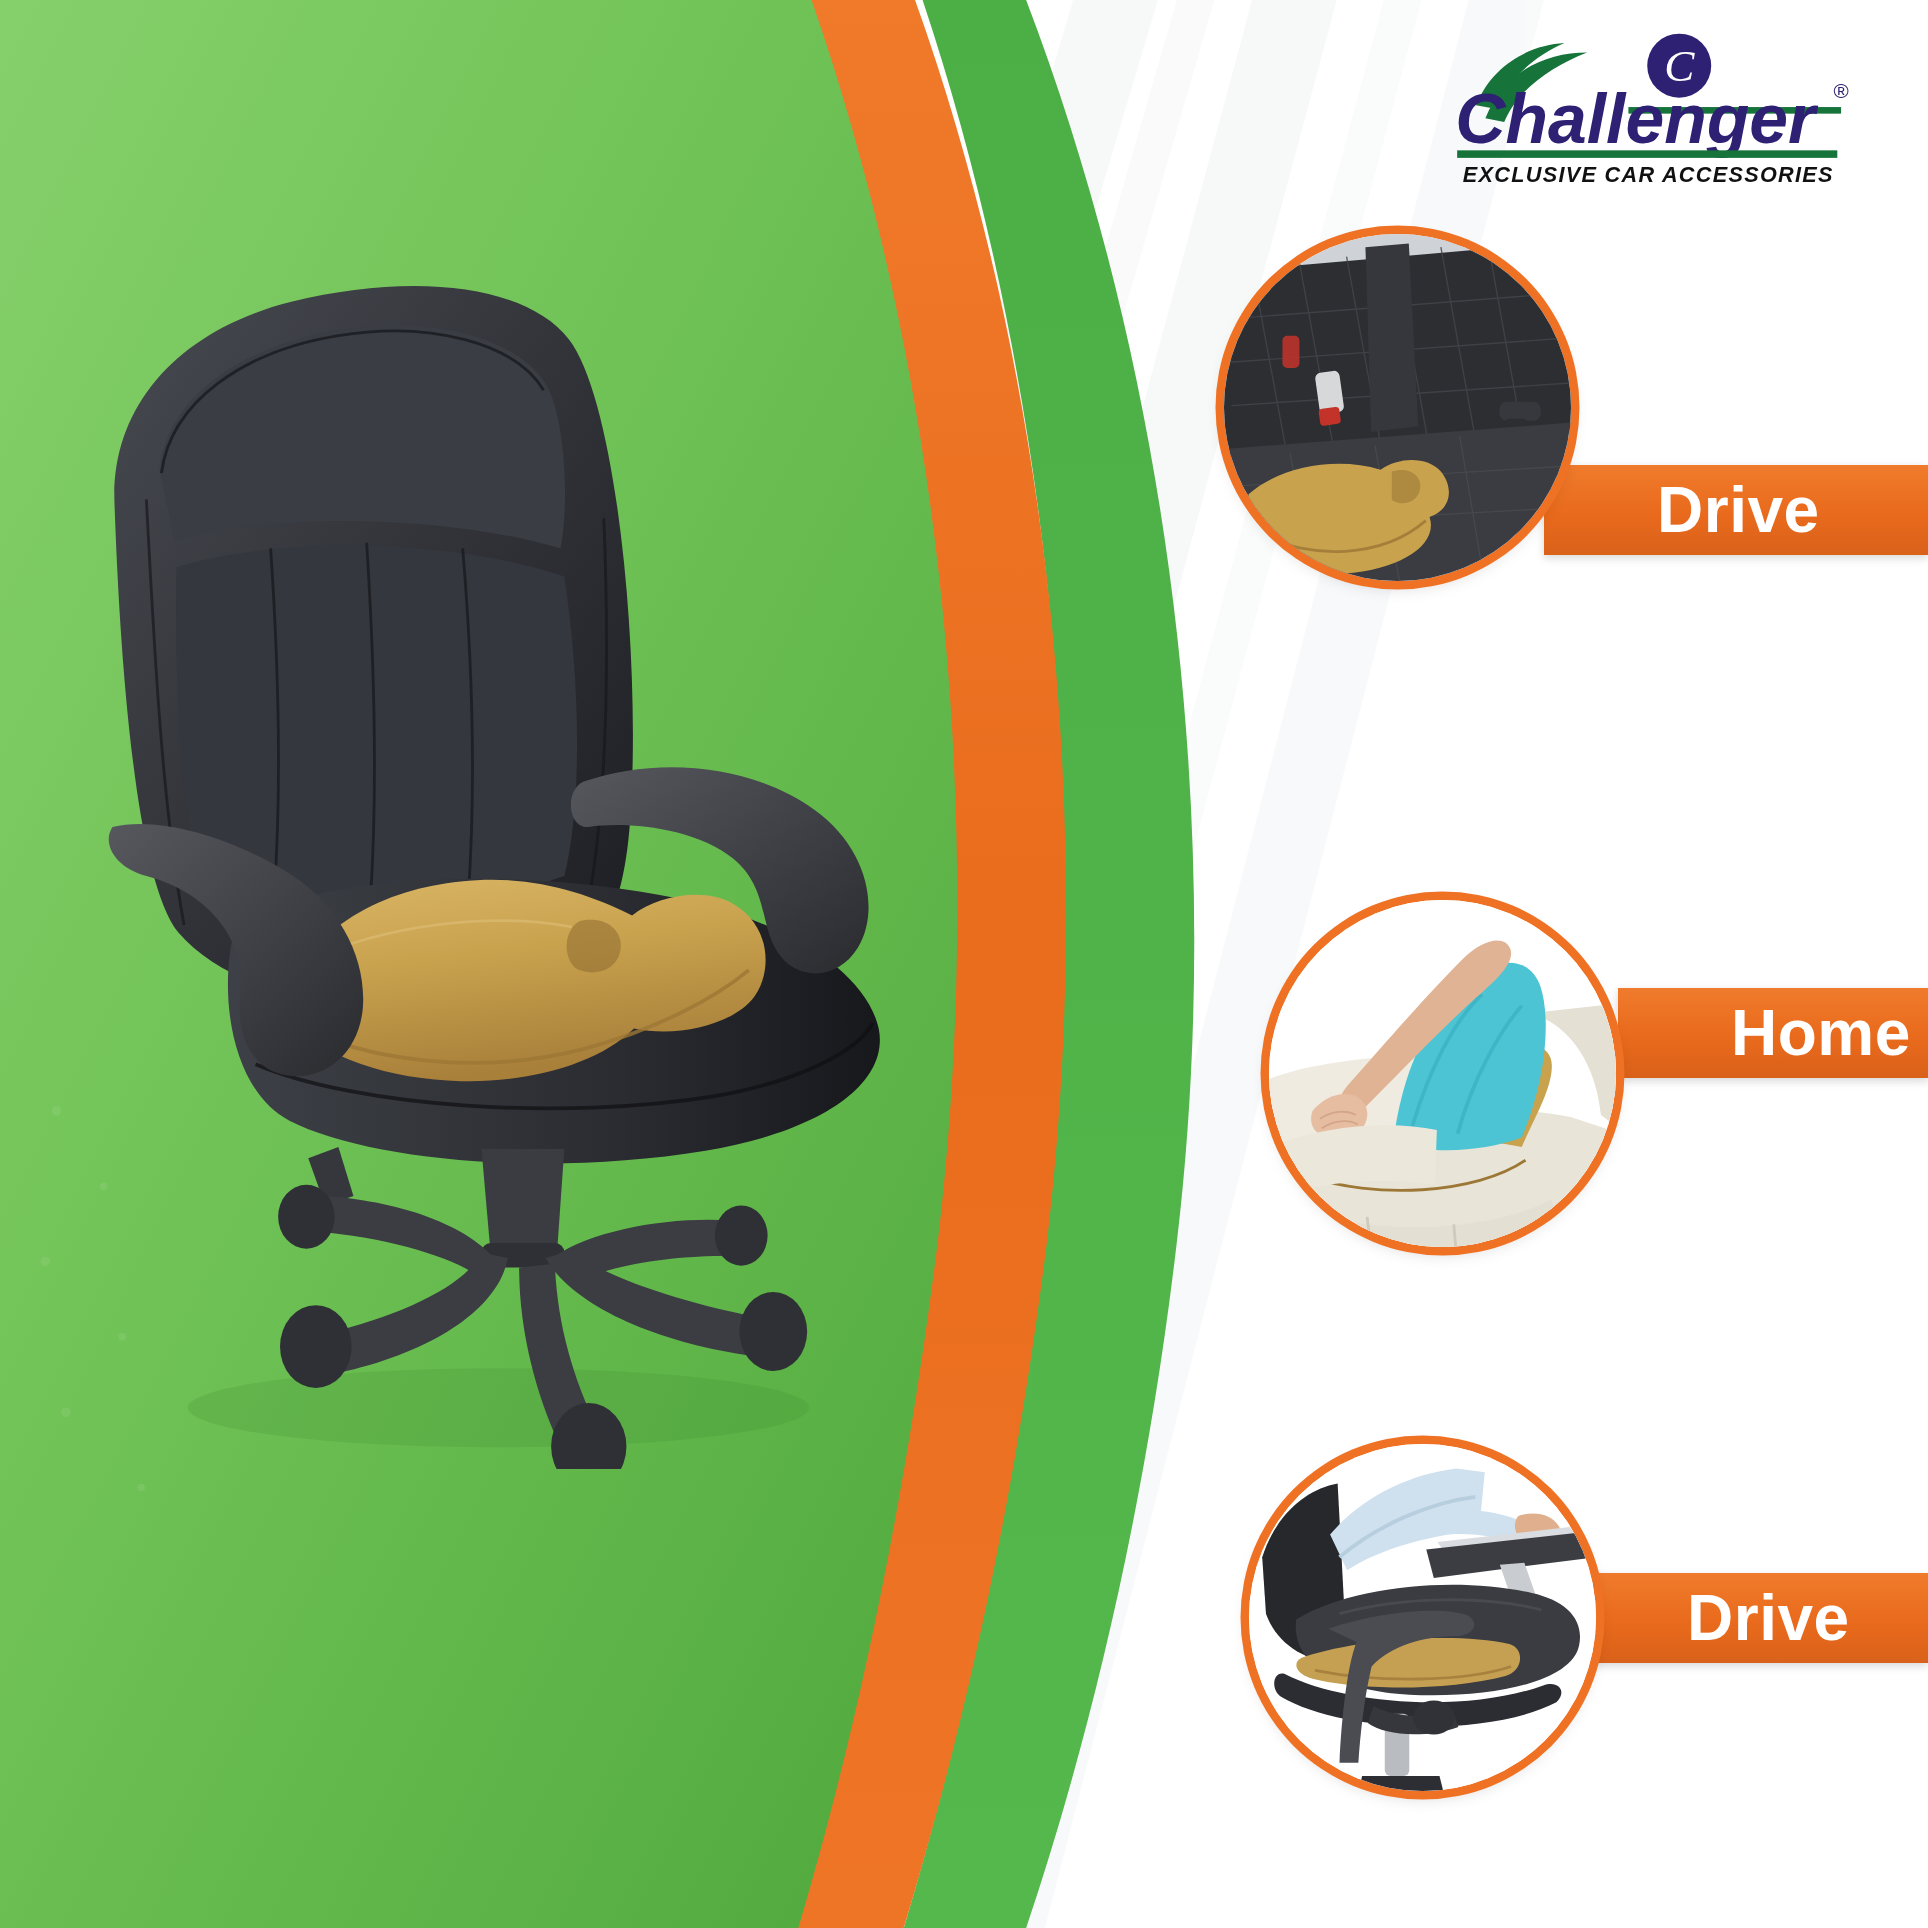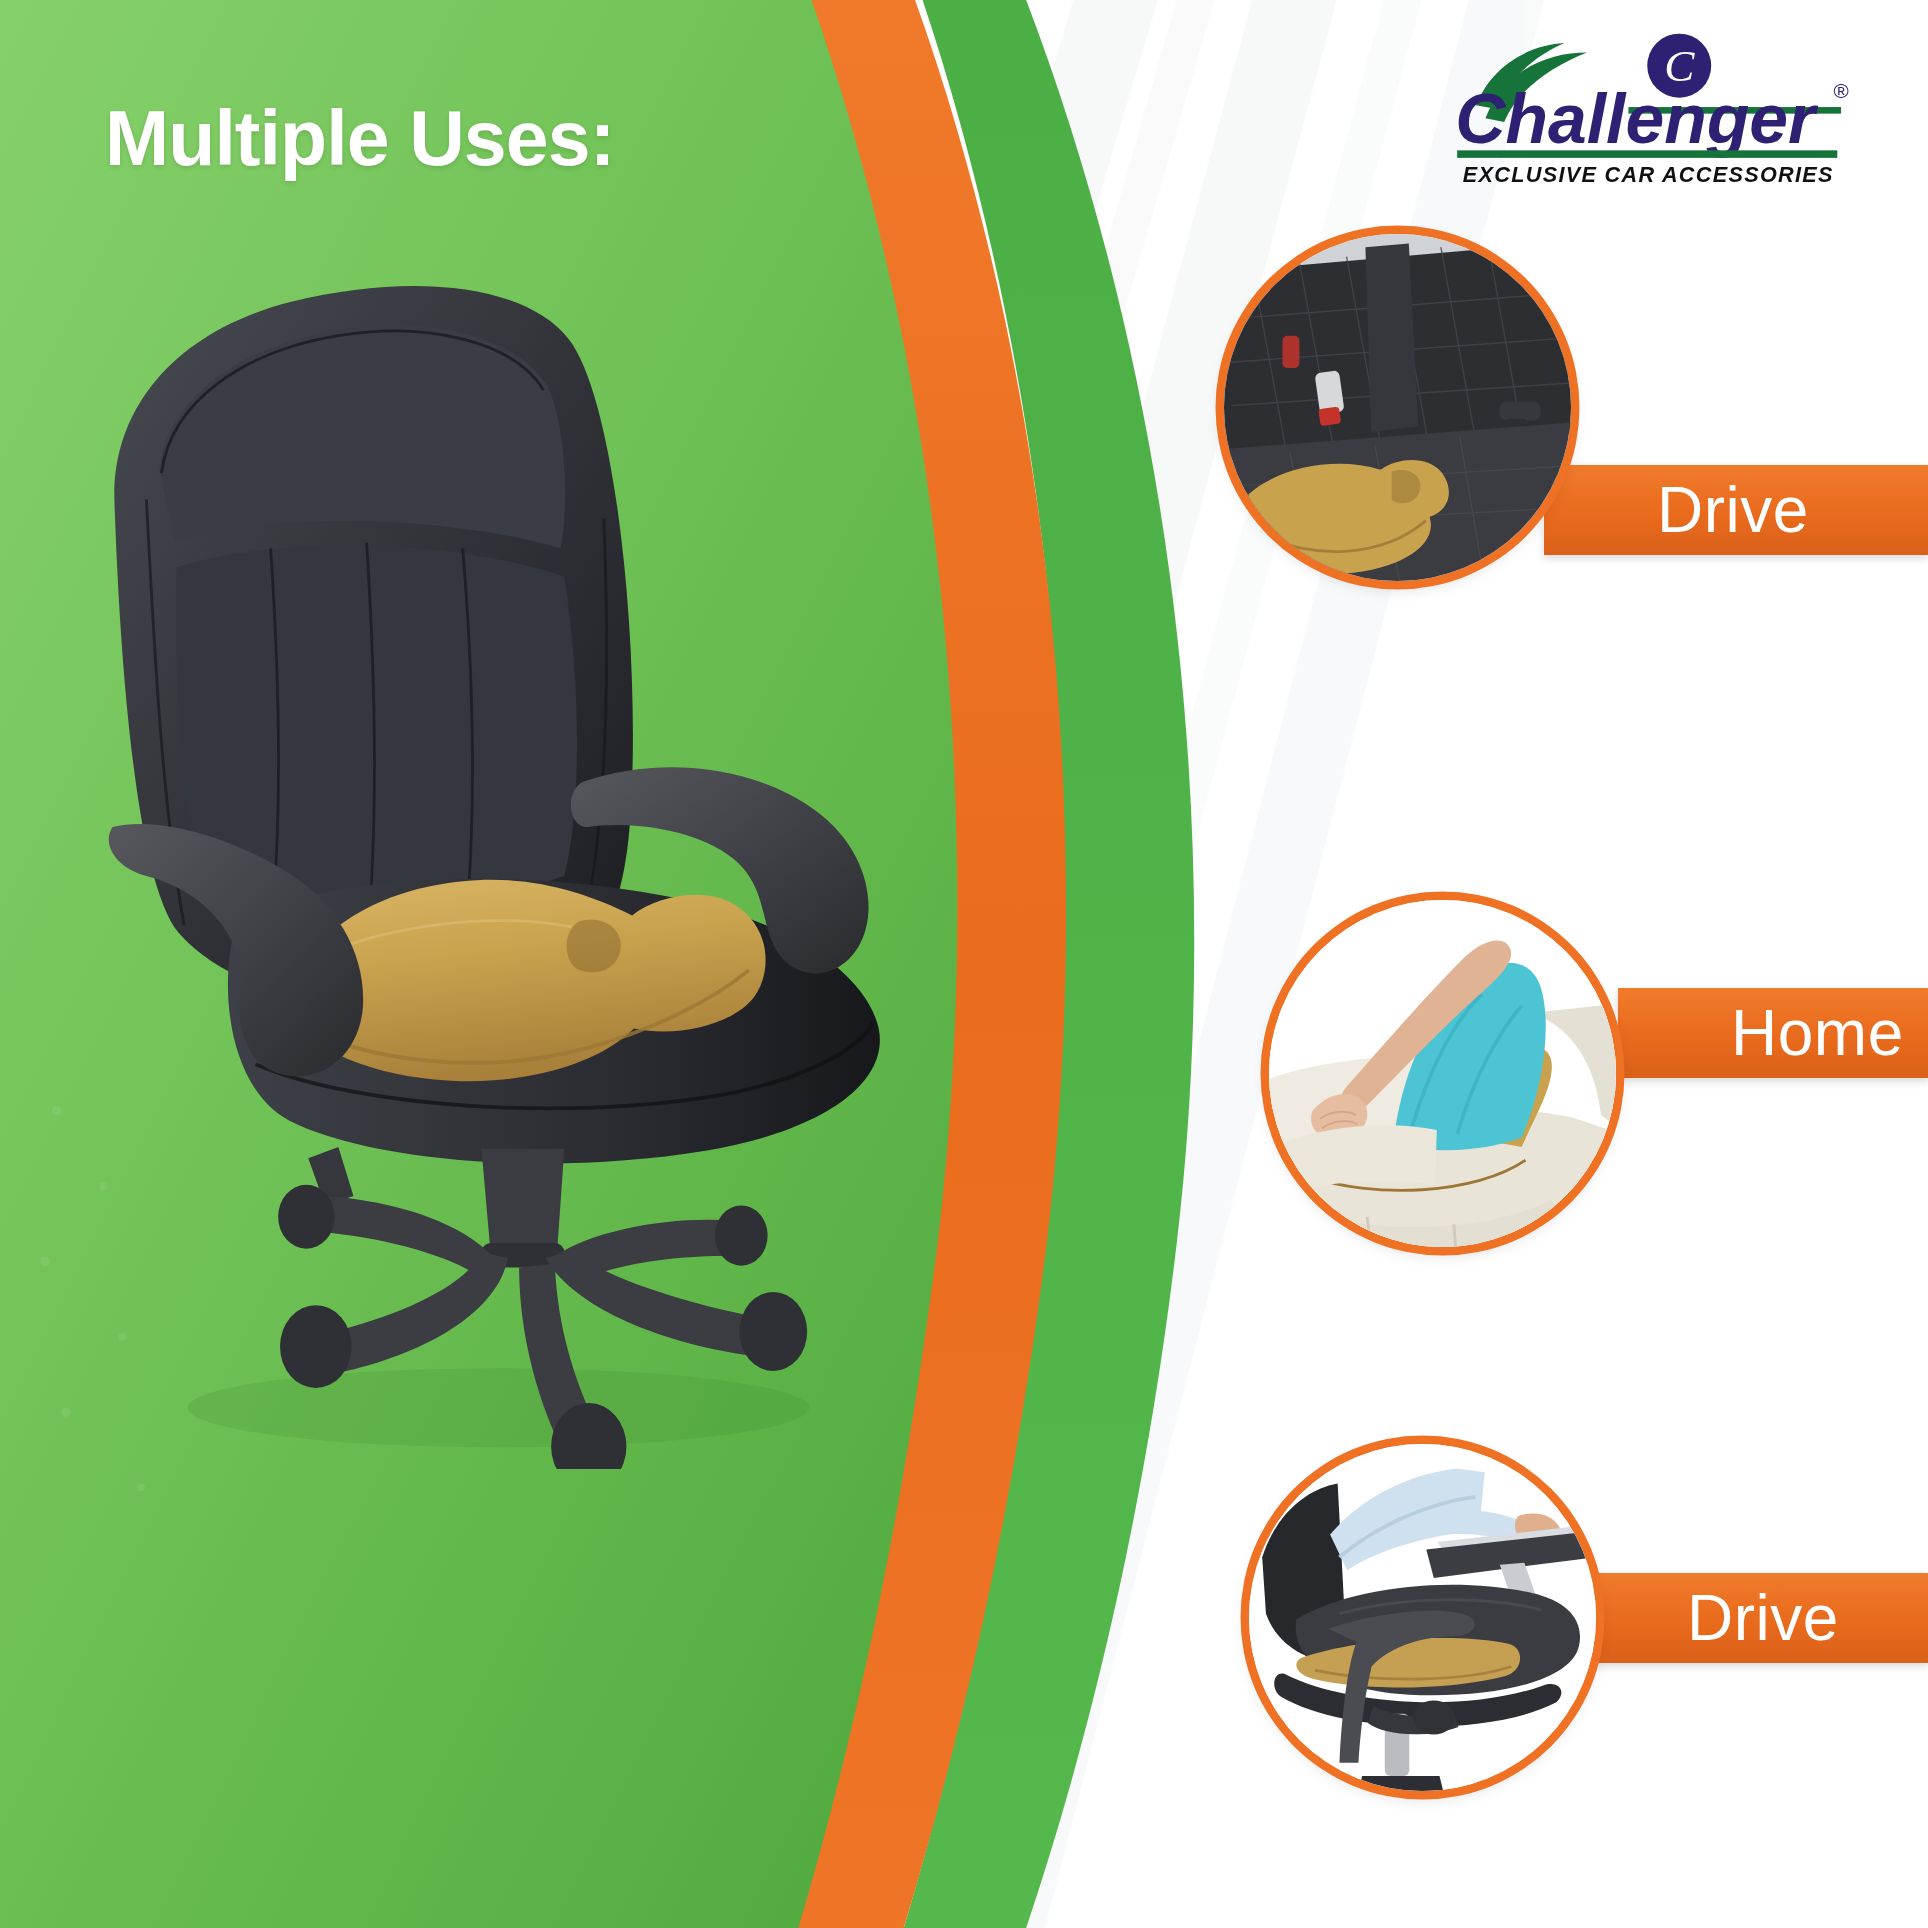--- a/index.html
+++ b/index.html
@@ -34,21 +34,21 @@
 
   
   .use-row{position:absolute;}
 
   .label-bar{
     position:absolute;
     height:90px;
     display:flex;align-items:center;
     color:#ffffff;
     font-size:64px;
-    font-weight:400;
+    font-weight:700;
     letter-spacing:0.5px;
     box-shadow:0 2.8px 8.5px rgba(0,0,0,.16);
   }
   .label-bar .bar-text{ margin-left:113px; }
 
   .photo-circle{
     position:absolute;
     border-radius:50%;
     overflow:hidden;
     background:#ffffff;
@@ -123,21 +123,20 @@
         <circle cx="60" cy="1180" r="5" fill="#ffffff"></circle>
         <circle cx="110" cy="1260" r="4" fill="#ffffff"></circle>
         <circle cx="48" cy="1340" r="5" fill="#ffffff"></circle>
         <circle cx="130" cy="1420" r="4" fill="#ffffff"></circle>
         <circle cx="70" cy="1500" r="5" fill="#ffffff"></circle>
         <circle cx="150" cy="1580" r="4" fill="#ffffff"></circle>
       </g>
     </svg>
   </div>
 
-  <div id="headline">Multiple Uses:</div>
 
   <div id="logo">
     <svg class="logo-svg" viewBox="0 0 440 170">
 
       <path d="M34 82 C 52 38, 92 18, 128 16 C 96 30, 68 54, 56 86 Z" fill="#16733a"></path>
       <path d="M44 96 C 64 46, 108 26, 152 26 C 112 42, 78 66, 64 100 Z" fill="#16733a"></path>
 
       <circle cx="250" cy="40" r="34" fill="#2e2073"></circle>
       <text x="250" y="56" text-anchor="middle" font-family="Liberation Serif, serif" font-size="48" font-style="italic" fill="#ffffff">C</text>
 

